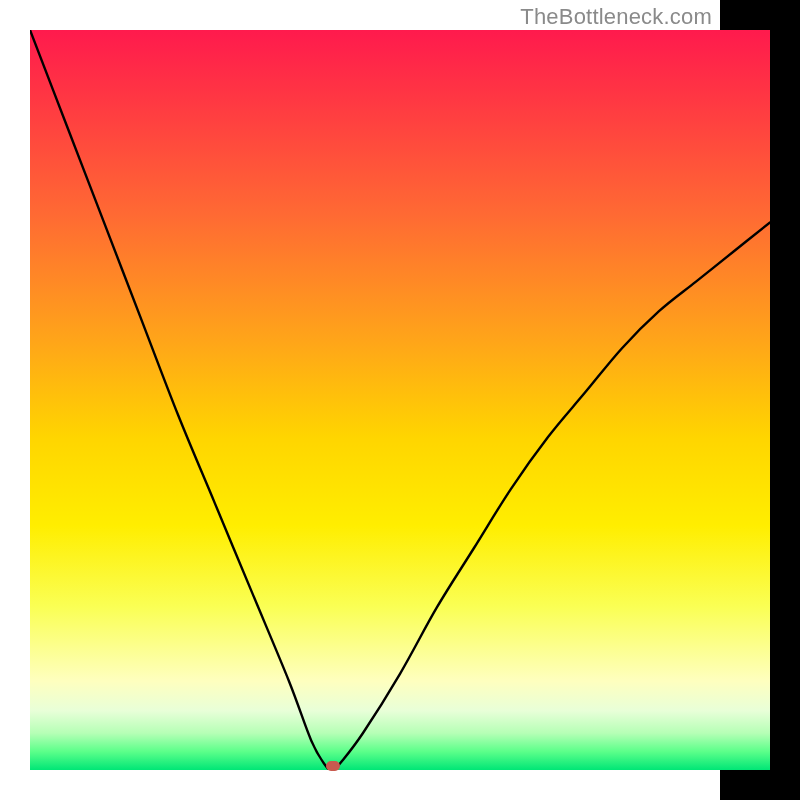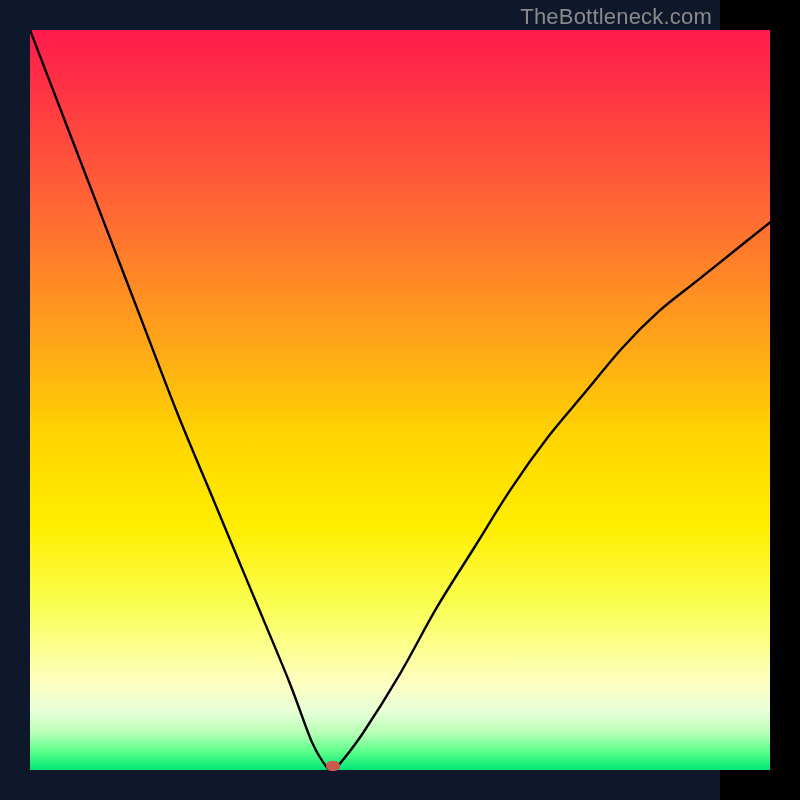--- a/index.html
+++ b/index.html
@@ -1,20 +1,20 @@
 <!DOCTYPE html>
 <html><head>
 <meta charset="utf-8">
 <style>
   * { margin: 0; padding: 0; box-sizing: border-box; }
   html, body { width: 800px; height: 800px; overflow: hidden; background: #000; }
   .frame {
     width: 720px;
     height: 800px;
-    background: #0f172a;
+    background: #ffffff;
     position: relative;
   }
   .plot {
     position: absolute;
     left: 30px;
     top: 30px;
     width: 740px;
     height: 740px;
     background: linear-gradient(to bottom,
       #ff1a4d 0%,

